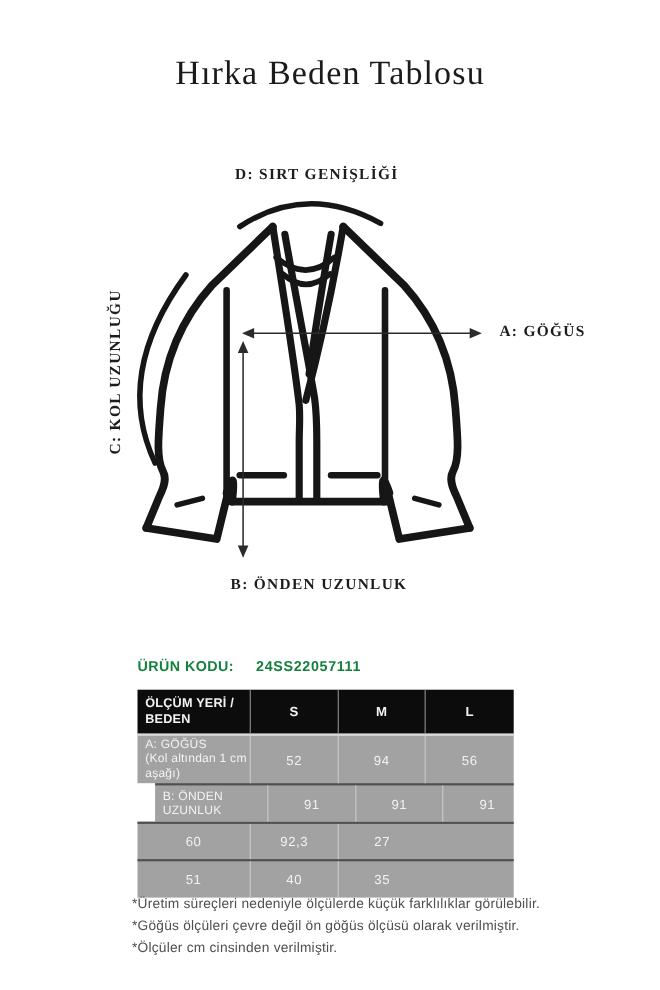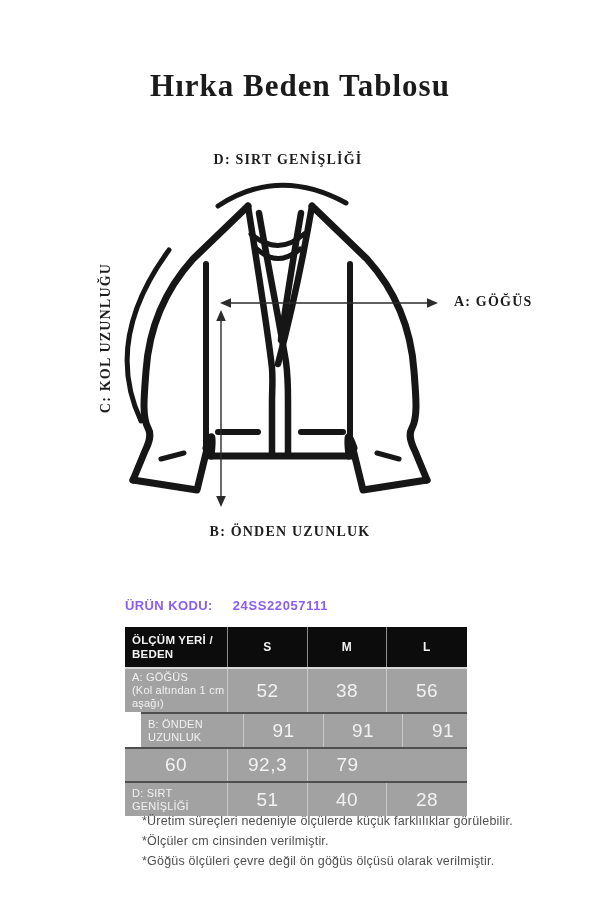--- a/index.html
+++ b/index.html
@@ -1,66 +1,66 @@
 <!DOCTYPE html>
 <html><head>
 <meta charset="utf-8">
 <style>
   html,body{margin:0;padding:0;background:#ffffff;}
   #stage{
     position:relative;width:600px;height:900px;background:#ffffff;
     font-family:"Liberation Sans",sans-serif;overflow:hidden;
   }
   .title{
-    position:absolute;top:68px;left:0;width:600px;text-align:center;
-    font-family:"Liberation Serif",serif;font-weight:bold;font-size:31px;
+    position:absolute;top:48px;left:0;width:600px;text-align:center;
+    font-family:"Liberation Serif",serif;font-weight:normal;font-size:31px;
     letter-spacing:1px;color:#1b1b1b;
   }
   .diagram{position:absolute;top:130px;left:0;width:600px;height:440px;}
   .diagram svg{position:absolute;top:0;left:0;}
   .dlabel{
     position:absolute;font-family:"Liberation Serif",serif;font-weight:bold;
     font-size:14px;color:#1d1d1d;letter-spacing:1.2px;white-space:nowrap;
   }
   .dlabel.top{left:138px;top:22px;width:300px;text-align:center;}
   .dlabel.right{left:454px;top:164px;}
   .dlabel.bottom{left:140px;top:394px;width:300px;text-align:center;}
   .dlabel.left{
     left:6px;top:200px;width:200px;height:16px;text-align:center;
     transform:rotate(-90deg);
   }
   .prodcode{
     position:absolute;left:125px;top:598px;font-size:13px;font-weight:bold;
-    color:#8b5cf6;letter-spacing:0.4px;
+    color:#15803d;letter-spacing:0.4px;
   }
   .prodcode .val{margin-left:20px;letter-spacing:0.6px;}
   .sizetable{position:absolute;left:125px;top:627px;width:342px;}
   .trow{
     display:grid;grid-template-columns:103px 80px 79px 80px;
     background:#a2a2a2;
   }
   .trow.head{background:#0c0c0c;height:40px;}
   .trow.r0{height:43px;border-top:2px solid #d8d8d8;}
   .trow.r1{height:33px;border-top:2px solid #4f4f4f;margin-left:16px;}
   .trow.r2{height:32px;border-top:2px solid #4f4f4f;}
   .trow.r3{height:33px;border-top:2px solid #4f4f4f;}
   .cell{
     display:flex;align-items:center;justify-content:center;
-    color:#f2f2f2;font-size:19px;letter-spacing:0.5px;
+    color:#f2f2f2;font-size:12px;letter-spacing:0.5px;
   }
   .cell.sep{border-right:1px solid #c9c9c9;}
   .trow.head .cell.sep{border-right:1px solid #8f8f8f;}
   .cell.lab{
     justify-content:flex-start;padding-left:7px;padding-right:2px;
     font-size:11px;line-height:13px;white-space:pre-line;letter-spacing:0.2px;
   }
   .trow.head .cell{font-weight:bold;font-size:12px;}
   .trow.head .cell.lab{font-size:11.5px;line-height:14px;}
   .footnotes{
-    position:absolute;left:142px;top:811px;font-size:12.5px;color:#4f4f4f;
+    position:absolute;left:120px;top:811px;font-size:12.5px;color:#4f4f4f;
     letter-spacing:0.2px;
   }
   .footnotes .fn{height:20px;line-height:20px;white-space:nowrap;}
 </style>
 </head>
 <body>
 
 <div id="stage">
 
   <div class="title">Hırka Beden Tablosu</div>
@@ -129,43 +129,41 @@
 BEDEN</div>
       <div class="cell sep">S</div>
       <div class="cell sep">M</div>
       <div class="cell">L</div>
     </div>
     <div class="trow r0">
       <div class="cell lab sep">A: GÖĞÜS
 (Kol altından 1 cm
 aşağı)</div>
       <div class="cell sep">52</div>
-      <div class="cell sep">38</div>
+      <div class="cell sep">94</div>
       <div class="cell">56</div>
     </div>
     <div class="trow r1">
       <div class="cell lab sep">B: ÖNDEN
  UZUNLUK</div>
       <div class="cell sep">91</div>
       <div class="cell sep">91</div>
       <div class="cell">91</div>
     </div>
     <div class="trow r2">
       <div class="cell sep">60</div>
       <div class="cell sep">92,3</div>
-      <div class="cell">79</div>
+      <div class="cell">27</div>
     </div>
     <div class="trow r3">
-      <div class="cell lab sep">D: SIRT
- GENİŞLİĞİ</div>
       <div class="cell sep">51</div>
       <div class="cell sep">40</div>
-      <div class="cell">28</div>
+      <div class="cell">35</div>
     </div>
   </div>
 
   <div class="footnotes">
     <div class="fn">*Üretim süreçleri nedeniyle ölçülerde küçük farklılıklar görülebilir.</div>
+    <div class="fn">*Göğüs ölçüleri çevre değil ön göğüs ölçüsü olarak verilmiştir.</div>
     <div class="fn">*Ölçüler cm cinsinden verilmiştir.</div>
-    <div class="fn">*Göğüs ölçüleri çevre değil ön göğüs ölçüsü olarak verilmiştir.</div>
   </div>
 
 </div>
 
 </body></html>

